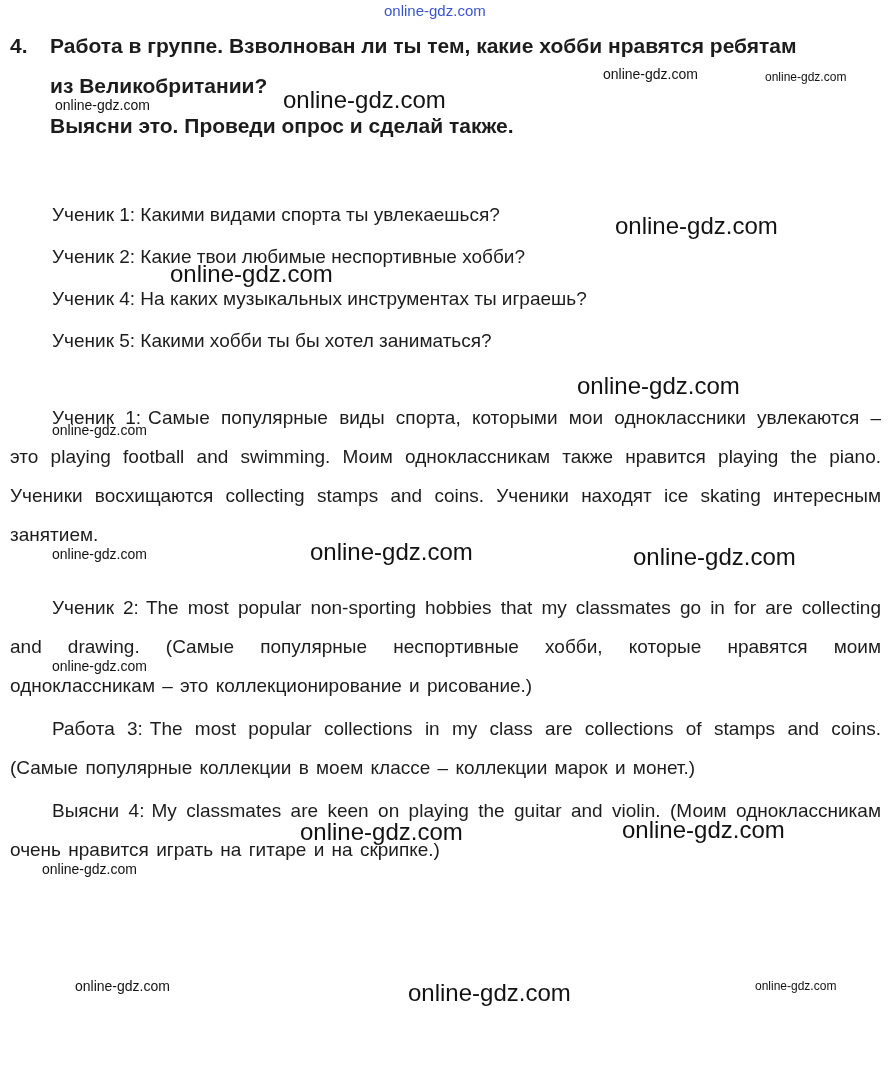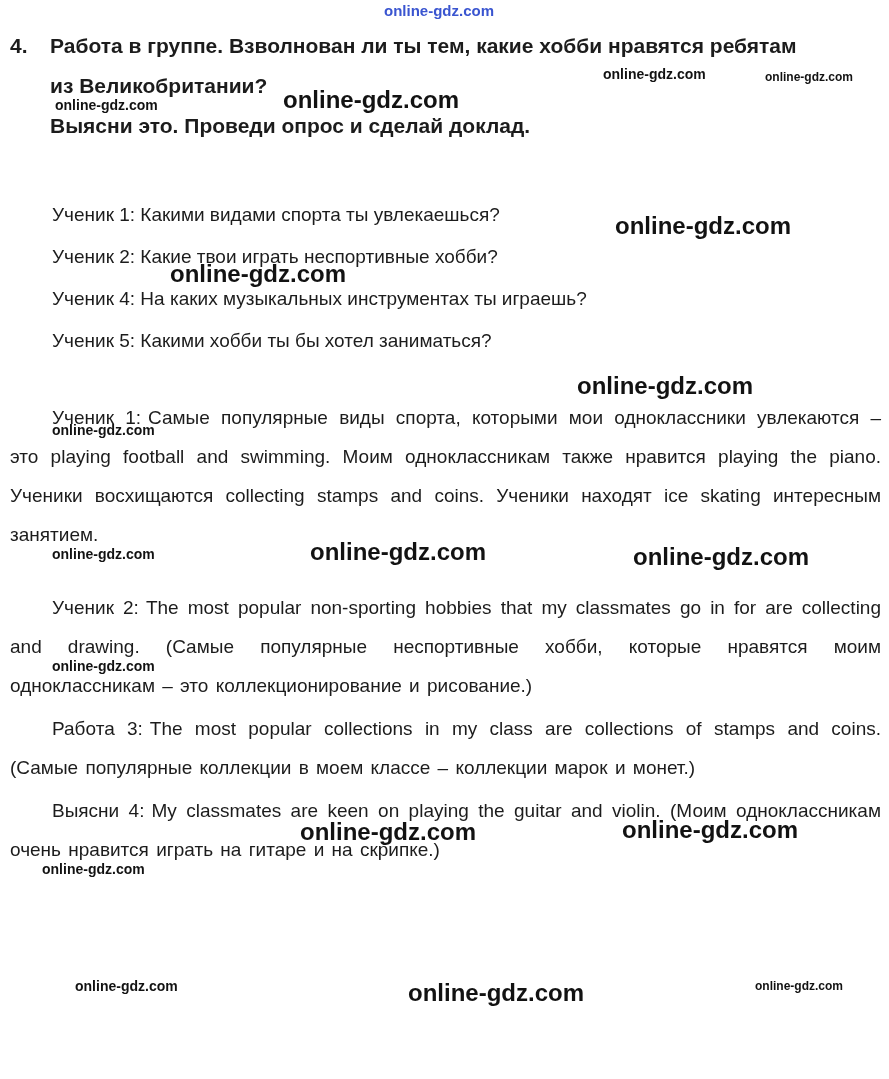--- a/index.html
+++ b/index.html
@@ -48,21 +48,21 @@
     text-align: justify;
     text-indent: 42px;
     word-spacing: 2px;
   }
   .answer.a1 { margin-bottom: 34px; }
   .answer .label { font-weight: normal; margin-right: 7px; }
 
   
   .wm {
     position: absolute;
-    font-weight: bold;
+    font-weight: normal;
     color: #121212;
     white-space: nowrap;
     pointer-events: none;
   }
   .wm-lg { font-size: 24px; }
   .wm-sm { font-size: 14px; }
   .wm-xs { font-size: 12px; }
   .wm-blue { font-size: 15px; color: #3a55d0; }
 </style>
 </head>
@@ -70,27 +70,27 @@
 
 <div class="page">
 
   <div class="content">
 
     <div class="heading">
       <span class="num">4.</span>
       <div class="heading-text">
         <div class="title">Работа в группе. Взволнован ли ты тем, какие хобби нравятся ребятам</div>
         <div class="title">из Великобритании?</div>
-        <div class="subtitle">Выясни это. Проведи опрос и сделай доклад.</div>
+        <div class="subtitle">Выясни это. Проведи опрос и сделай также.</div>
       </div>
     </div>
 
     <div class="questions">
       <div class="question">Ученик 1: Какими видами спорта ты увлекаешься?</div>
-      <div class="question">Ученик 2: Какие твои играть неспортивные хобби?</div>
+      <div class="question">Ученик 2: Какие твои любимые неспортивные хобби?</div>
       <div class="question">Ученик 4: На каких музыкальных инструментах ты играешь?</div>
       <div class="question">Ученик 5: Какими хобби ты бы хотел заниматься?</div>
     </div>
 
     <div class="answers">
       <p class="answer a1"><span class="label">Ученик 1:</span><span class="atext">Самые популярные виды спорта, которыми мои одноклассники увлекаются – это playing football and swimming. Моим одноклассникам также нравится playing the piano. Ученики восхищаются collecting stamps and coins. Ученики находят ice skating интересным занятием.</span></p>
       <p class="answer a2"><span class="label">Ученик 2:</span><span class="atext">The most popular non-sporting hobbies that my classmates go in for are collecting and drawing. (Самые популярные неспортивные хобби, которые нравятся моим одноклассникам – это коллекционирование и рисование.)</span></p>
       <p class="answer a3"><span class="label">Работа 3:</span><span class="atext">The most popular collections in my class are collections of stamps and coins. (Самые популярные коллекции в моем классе – коллекции марок и монет.)</span></p>
       <p class="answer a4"><span class="label">Выясни 4:</span><span class="atext">My classmates are keen on playing the guitar and violin. (Моим одноклассникам очень нравится играть на гитаре и на скрипке.)</span></p>
     </div>

